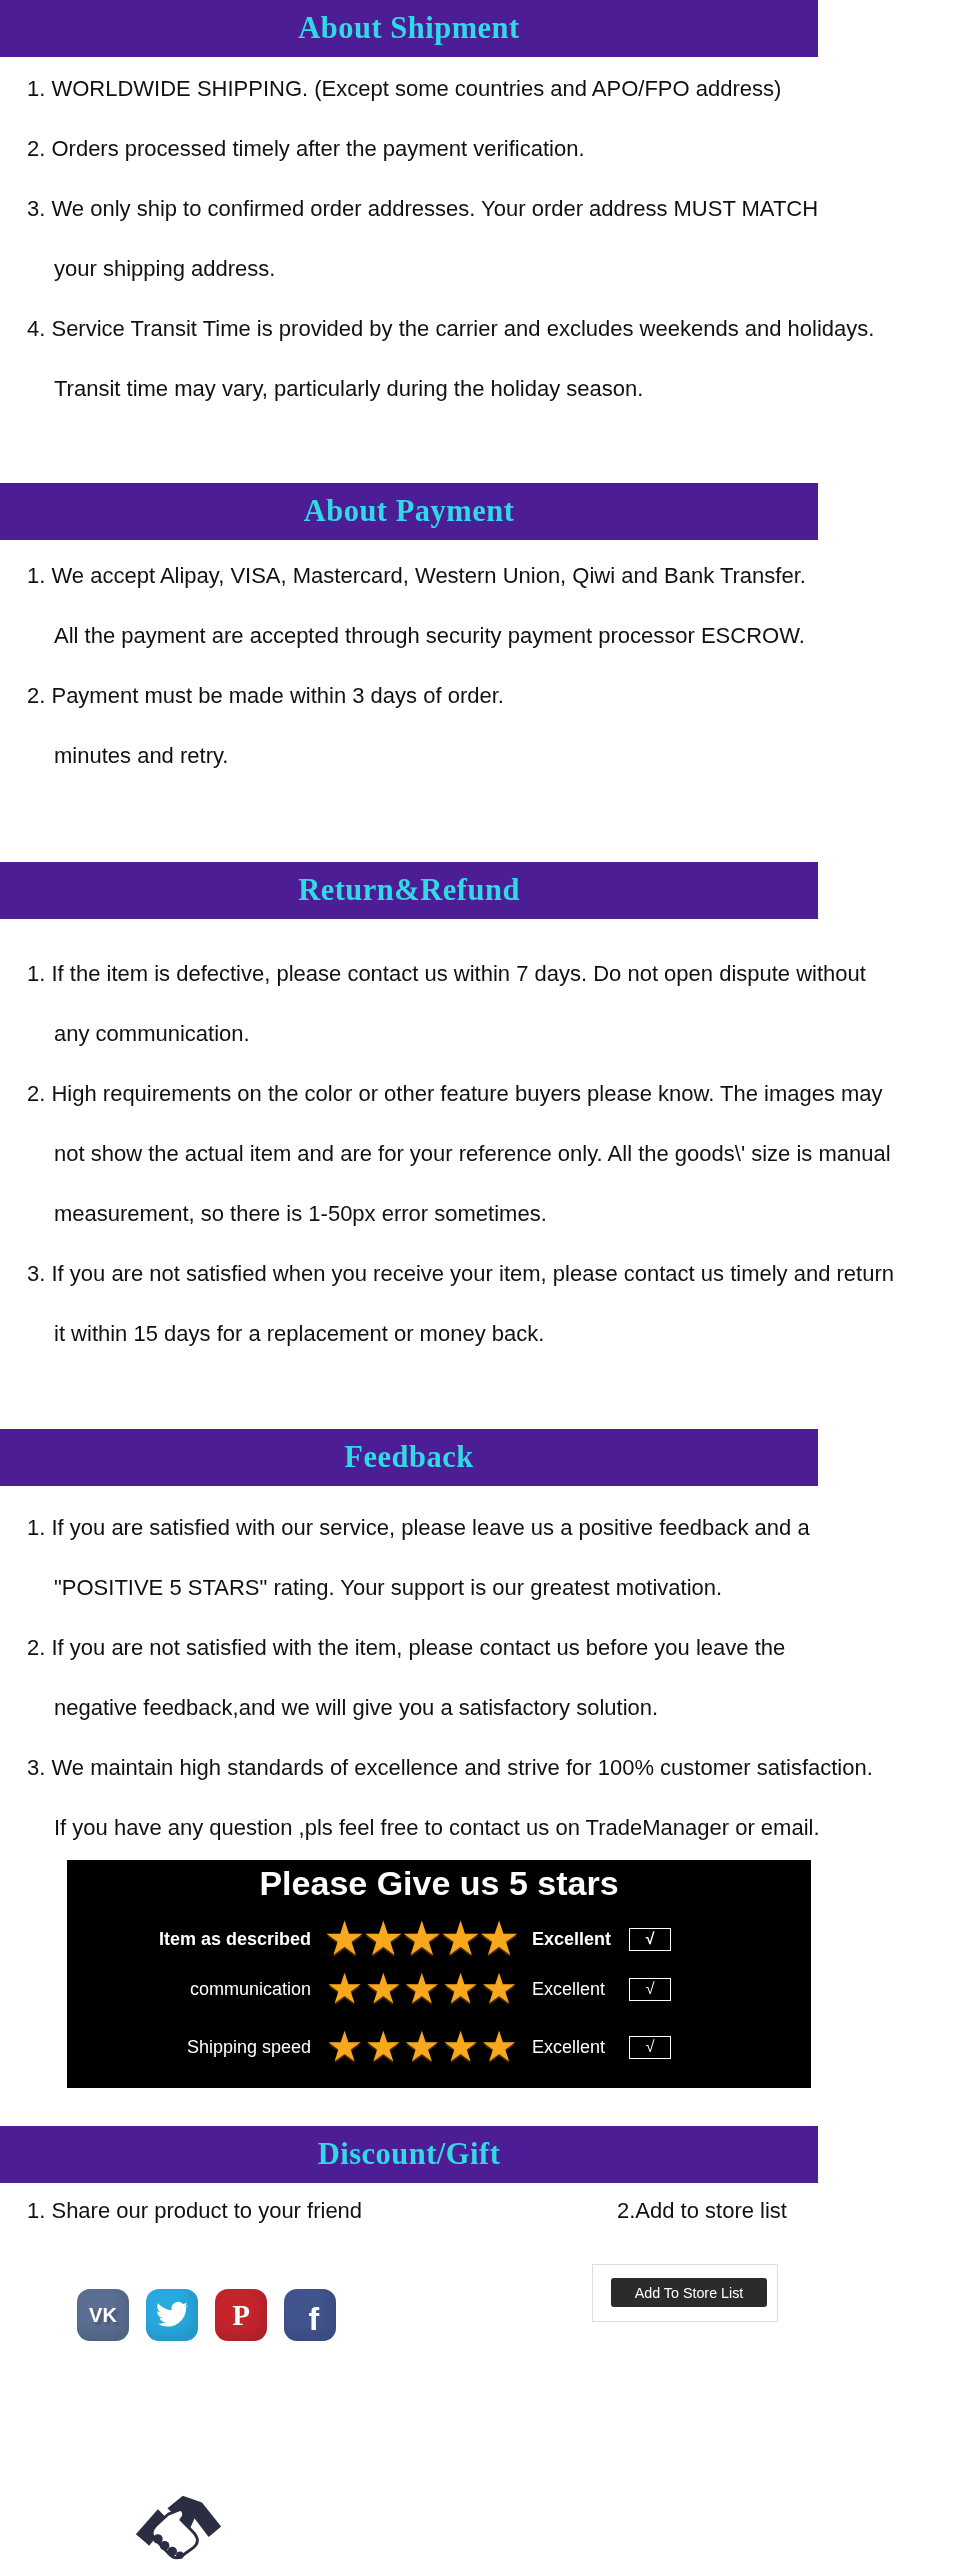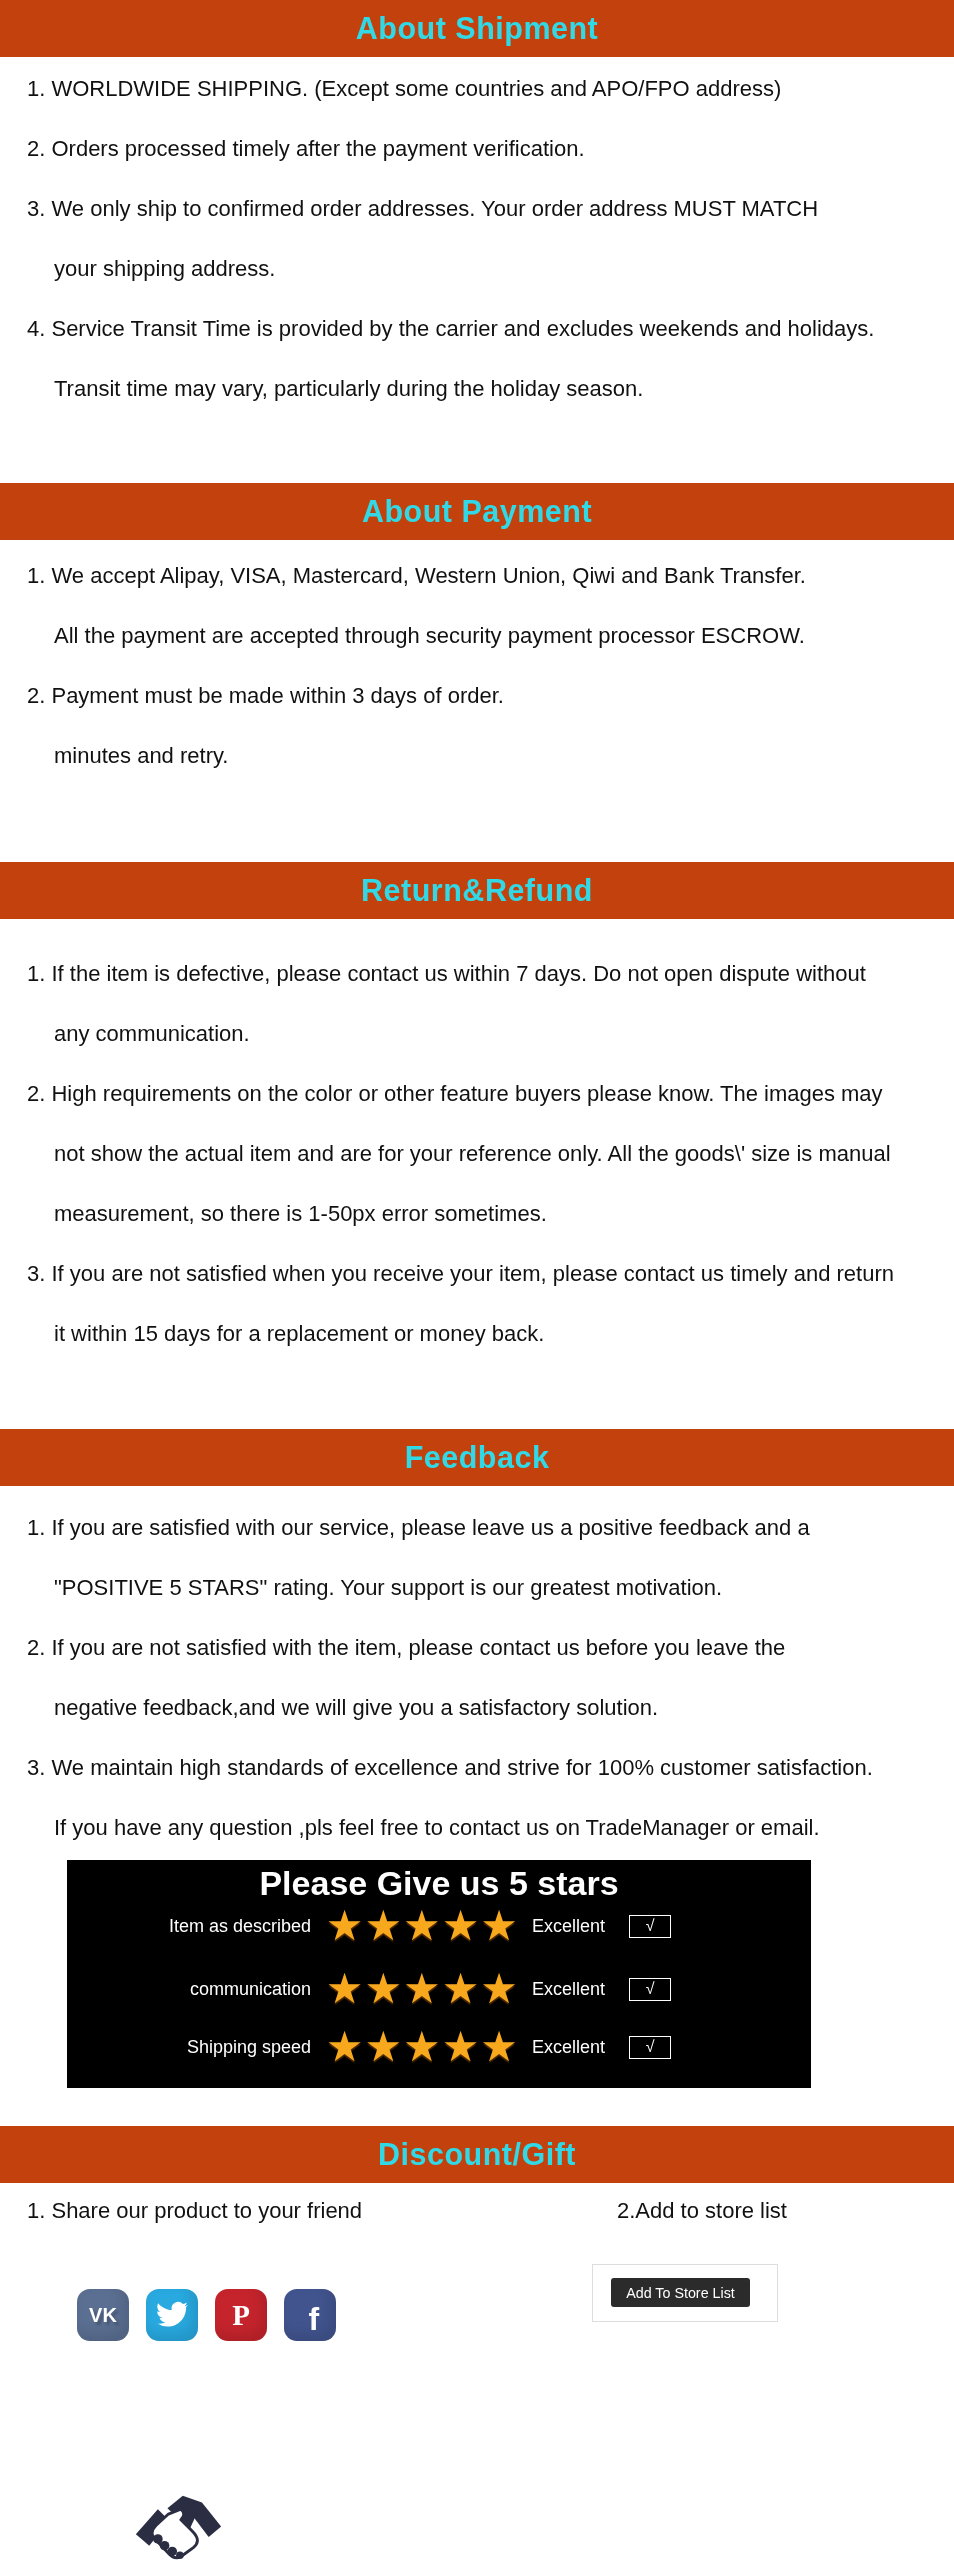--- a/index.html
+++ b/index.html
@@ -1,56 +1,56 @@
 <!DOCTYPE html>
 <html><head>
 <meta charset="utf-8">
 <style>
   html,body{margin:0;padding:0;background:#fff;}
   .page{position:relative;width:954px;height:2576px;background:#ffffff;
         font-family:"Liberation Sans",sans-serif;color:#111;overflow:hidden;}
 
   
-  .bar{position:absolute;left:0;width:954px;height:57px;background:#c2410c;
-       display:flex;align-items:center;justify-content:center;}
+  .bar{position:absolute;left:0;width:818px;height:57px;background:#4c1d95;
+       display:flex;align-items:center;justify-content:center;font-family:Liberation Serif, serif;}
   .b1{top:0;} .b2{top:483px;} .b3{top:862px;} .b4{top:1429px;} .b5{top:2126px;}
   .bar-title{color:#31d9e6;font-size:30.5px;font-weight:bold;letter-spacing:0.5px;}
 
   
   .lines{position:absolute;left:0;width:826px;}
   .t1{top:59px;} .t2{top:546px;} .t3{top:944px;} .t4{top:1498px;}
   .line{height:60px;line-height:60px;font-size:22px;padding-left:27px;white-space:nowrap;}
   .line.ind{padding-left:54px;}
 
   
   .rate-box{position:absolute;left:67px;top:1860px;width:744px;height:228px;background:#000;color:#fff;}
   .rate-title{position:absolute;top:1.9px;left:0;width:100%;height:42px;line-height:42px;
               text-align:center;font-size:34px;font-weight:bold;}
   .rate-row{position:absolute;left:0;width:100%;height:42px;display:flex;align-items:center;}
-  .r1{top:45px;} .r2{top:108px;} .r3{top:166px;}
+  .r1{top:58px;font-weight:bold;} .r2{top:108px;} .r3{top:166px;}
   .rate-label{width:244px;text-align:right;font-size:18px;}
   .rate-stars{margin-left:11.4px;width:200px;text-align:center;font-size:42px;line-height:42px;
               color:#f7a81d;letter-spacing:1px;text-shadow:0 1.9px 1px rgba(150,80,0,.55);}
   .rate-level{margin-left:9.5px;width:82px;font-size:18px;}
   .rate-check{margin-left:15.3px;width:40px;height:21px;border:1.9px solid #fff;
               display:flex;align-items:center;justify-content:center;font-size:16px;color:#fff;}
 
   
   .share-label{position:absolute;left:27px;top:2192px;height:38px;line-height:38px;font-size:22px;}
   .store-label{position:absolute;left:617px;top:2192px;height:38px;line-height:38px;font-size:22px;}
   .social{position:absolute;left:77px;top:2289px;display:flex;gap:17px;}
   .sicon{width:52px;height:52px;border-radius:13px;display:flex;align-items:center;justify-content:center;
          box-shadow:inset -5.7px -7.6px 13.4px rgba(0,0,0,.12);}
   .vk{background:#5b6f92;} .tw{background:#28a9e0;} .pin{background:#c6242c;} .fb{background:#41548e;}
   .vk span{color:#fff;font-weight:bold;font-size:20px;text-shadow:2.9px 2.9px 2.9px rgba(0,0,0,.25);}
   .pin span{color:#fff;font-weight:bold;font-size:29px;font-family:"Liberation Serif",serif;}
   .fb span{color:#fff;font-weight:bold;font-size:32px;position:relative;top:4.8px;left:3.8px;}
   .store-card{position:absolute;left:592px;top:2264px;width:184px;height:56px;background:#fff;
               border:1px solid #ddd;}
-  .store-btn{position:absolute;left:611px;top:2278px;width:139px;height:29px;background:#2b2b2b;
+  .store-btn{position:absolute;left:611px;top:2278px;width:156px;height:29px;background:#2b2b2b;
              border-radius:2.9px;color:#fff;font-size:14.3px;display:flex;align-items:center;justify-content:center;}
   .oem-label{position:absolute;left:42px;top:2439px;height:38px;line-height:38px;font-size:22px;}
   .handshake{position:absolute;left:132px;top:2492px;width:92px;height:69px;}
 </style>
 </head>
 <body>
 
 <div class="page">
 
   <div class="bar b1">

